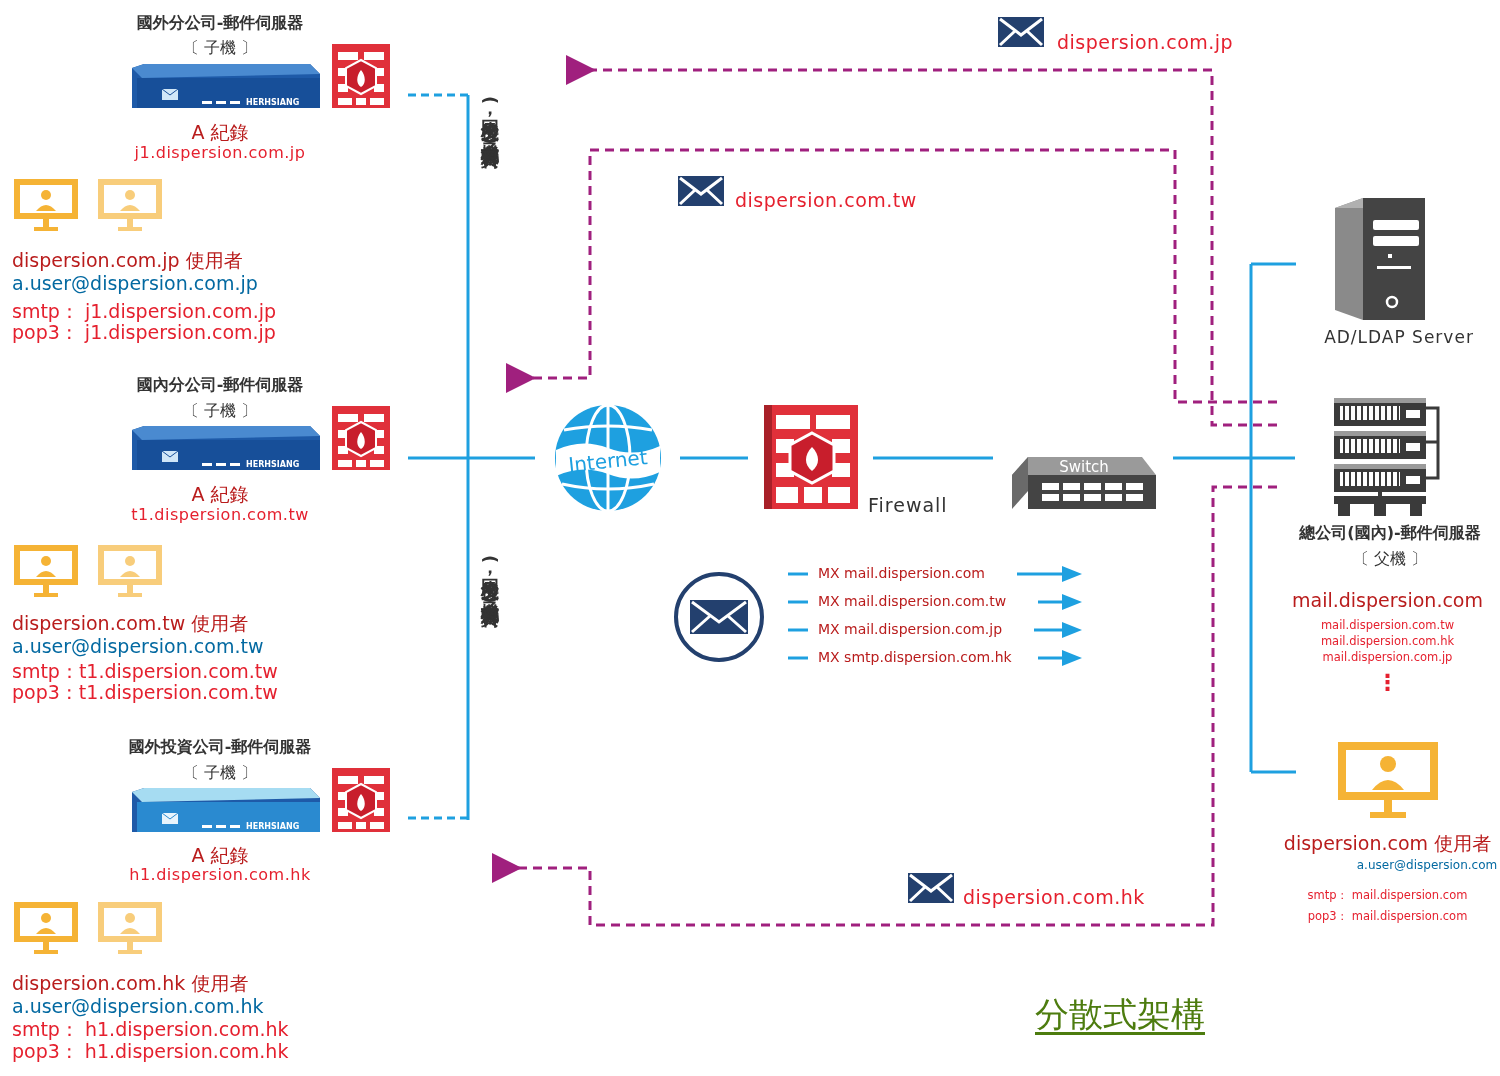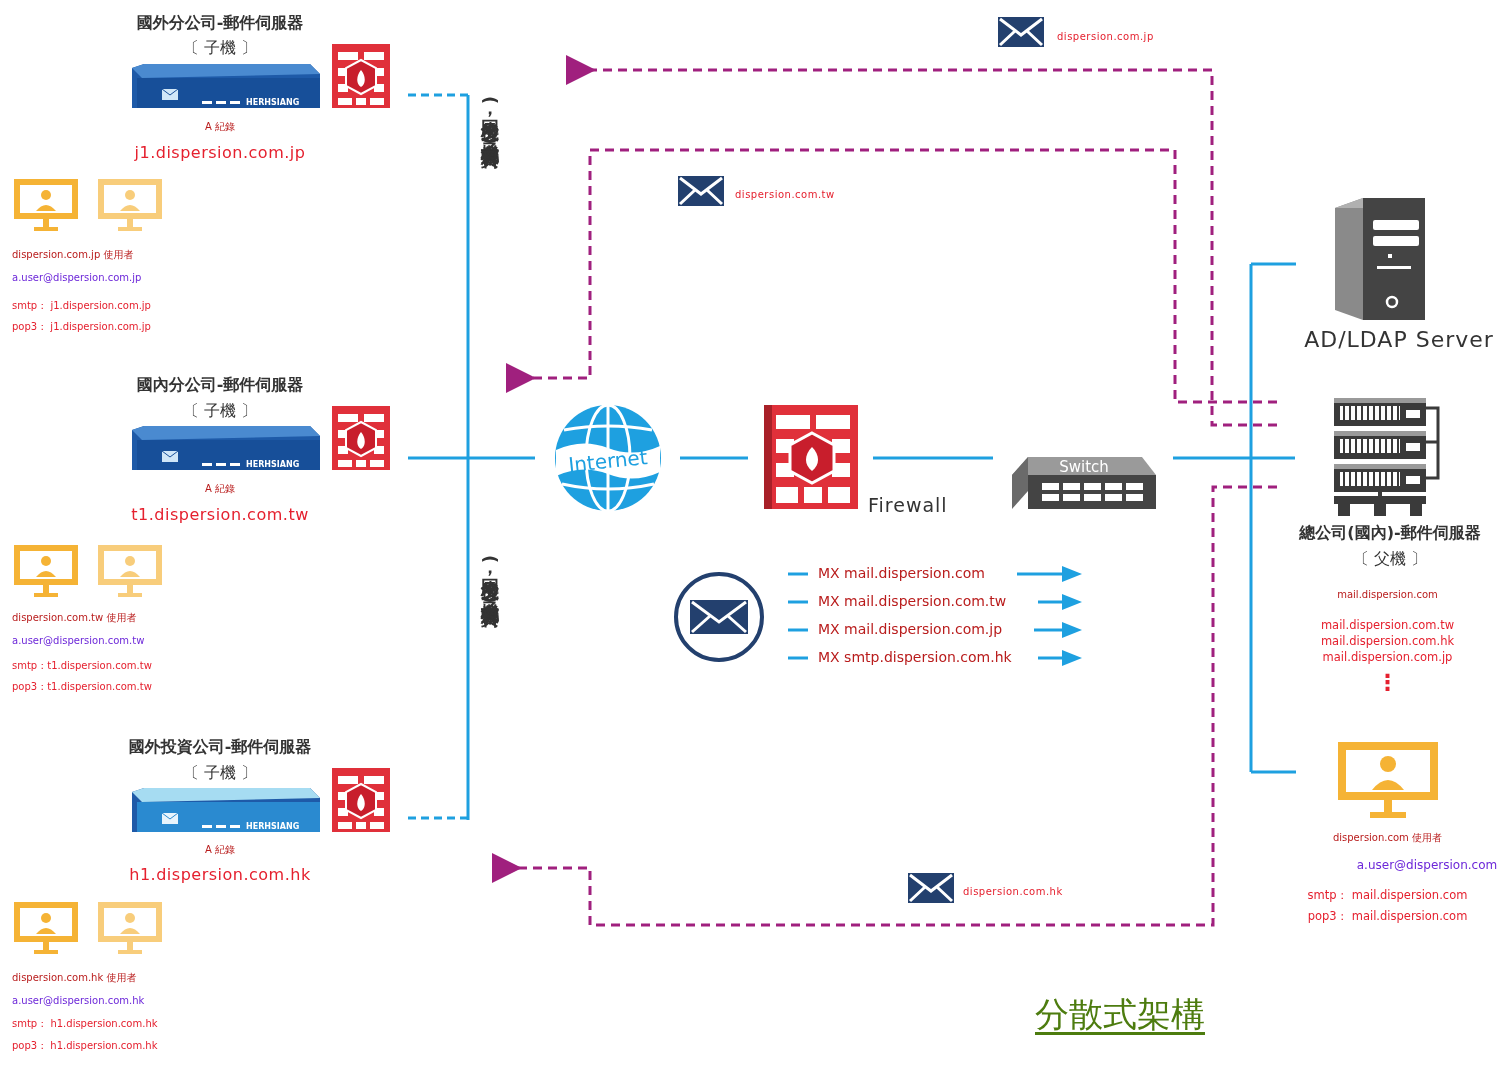--- a/index.html
+++ b/index.html
@@ -1,23 +1,23 @@
 <!DOCTYPE html>
 <html><head>
 <meta charset="utf-8">
 <style>
   html,body{margin:0;padding:0;background:#fff;}
   body{width:1500px;height:1076px;position:relative;overflow:hidden;font-family:"DejaVu Sans","Liberation Sans",sans-serif;}
   .abs{position:absolute;}
   .c{text-align:center;}
   .navy{color:#b91c1c;}
-  .blue{color:#6d28d9;}
+  .blue{color:#0369a1;}
   .red{color:#e5202e;}
   .dark{color:#333;}
-  .t15{font-size:10px;}
+  .t15{font-size:19px;}
   .t16{font-size:16px;}
   .t14{font-size:14px;}
   .t12{font-size:11.5px;}
   .mono{letter-spacing:0.5px;}
   svg.full{position:absolute;left:0;top:0;}
   .vlabel{writing-mode:vertical-rl;font-size:18px;color:#333;letter-spacing:1px;font-weight:bold;}
   .title-main{font-size:34px;color:#4d7c0f;text-decoration:underline;text-underline-offset:6px;}
 </style>
 </head>
 <body>
@@ -350,21 +350,21 @@
     <polygon points="0,10 28,0 28,122 0,112" fill="#8a8a8a"></polygon>
     <polygon points="0,10 28,0 90,0 62,10" fill="#b0b0b0"></polygon>
     <rect x="28" y="0" width="62" height="122" fill="#444"></rect>
     <rect x="38" y="22" width="46" height="10" rx="2" fill="#fff"></rect>
     <rect x="38" y="38" width="46" height="10" rx="2" fill="#fff"></rect>
     <rect x="53" y="56" width="4" height="4" fill="#fff"></rect>
     <rect x="42" y="68" width="34" height="3" fill="#fff"></rect>
     <circle cx="57" cy="104" r="5" fill="none" stroke="#fff" stroke-width="2.5"></circle>
   </svg>
 </div>
-<div class="abs c dark" style="left:1304px;top:327px;width:190px;font-size:22px;letter-spacing:1px;">AD/LDAP Server</div>
+<div class="abs c dark" style="left:1304px;top:327px;width:190px;font-size:17px;letter-spacing:1px;">AD/LDAP Server</div>
 
 <div class="abs" style="left:1334px;top:398px;">
   <svg width="110" height="120">
     <g>
       <rect x="0" y="0" width="92" height="28" fill="#3a3a3a"></rect>
         <rect x="0" y="0" width="92" height="5" fill="#9a9a9a"></rect>
       <g fill="#fff">
           <rect x="6" y="8" width="60" height="14"></rect>
         </g>
       <g stroke="#3a3a3a" stroke-width="2">

